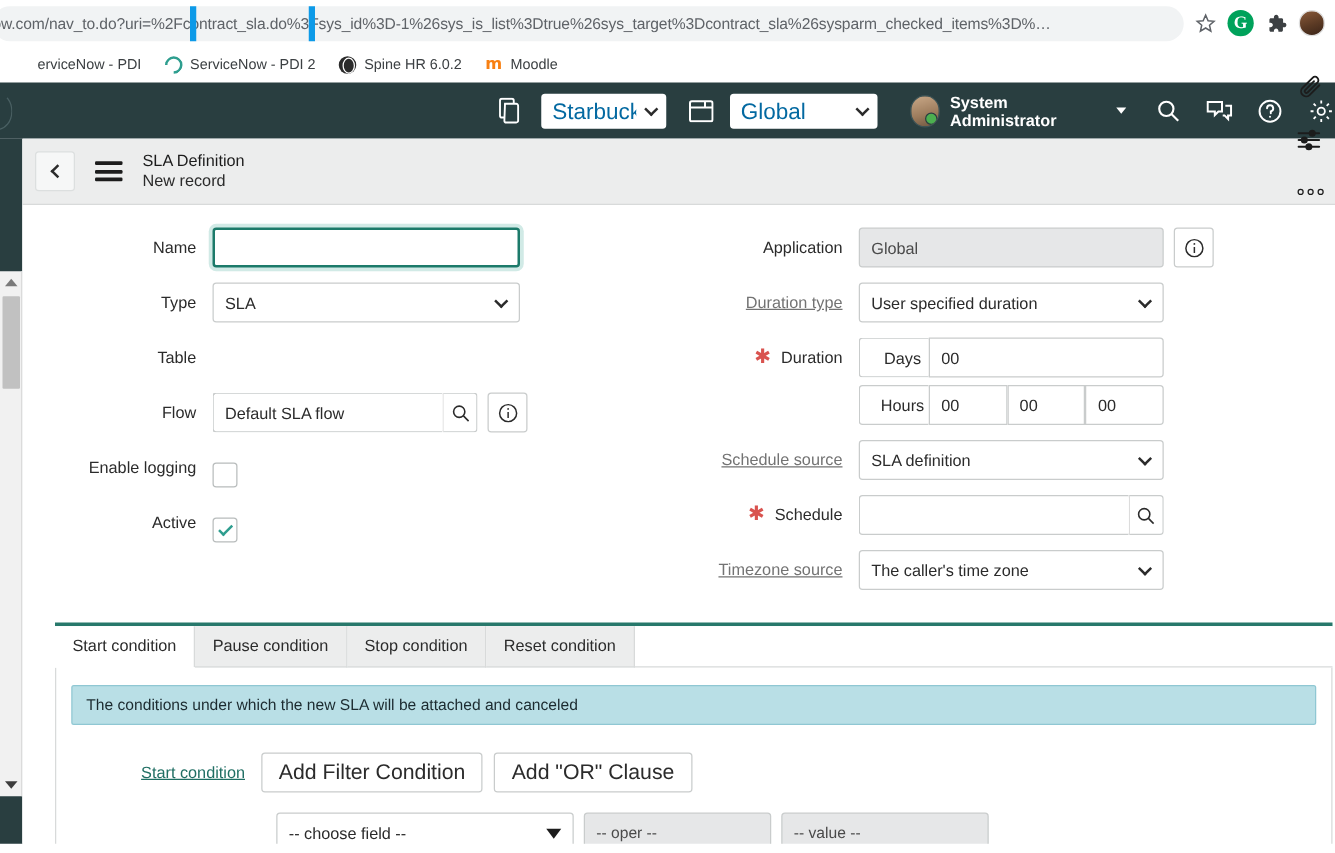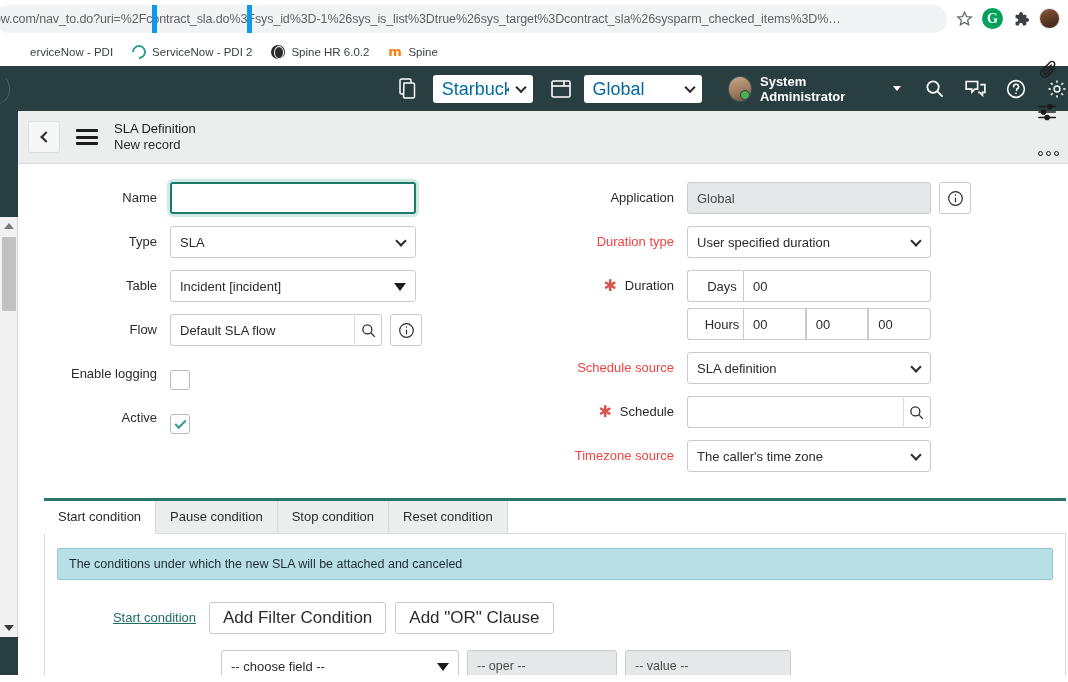--- a/index.html
+++ b/index.html
@@ -243,21 +243,21 @@
   .flabel {
     width: 152px;
     flex: 0 0 152px;
     text-align: right;
     padding-right: 13px;
     font-size: 13px;
     color: #2b2b2b;
     line-height: 32px;
     white-space: nowrap;
   }
-  .flabel.link { color: #ef4444; }
+  .flabel.link { color: #737373; text-decoration: underline; }
   .flabel.req { display: flex; align-items: center; justify-content: flex-end; gap: 8px; line-height: 32px; }
   .star { color: #d9534f; font-size: 16px; line-height: 1; }
   .fctl { flex: 1; display: flex; align-items: flex-start; gap: 8px; }
 
   .inp {
     height: 32px;
     border: 1px solid #c9cccc;
     border-radius: 3px;
     background: #fff;
     font-size: 13px;
@@ -443,21 +443,21 @@
       <span>ServiceNow -  PDI 2</span>
     </div>
     <div class="bm">
       <span class="bm-ico">
           <span class="globe-ico"></span>
         </span>
       <span>Spine HR 6.0.2</span>
     </div>
     <div class="bm">
       <span class="bm-ico moodle-ico">m</span>
-      <span>Spine</span>
+      <span>Moodle</span>
     </div>
   </div>
 </div>
 
 <div class="sn-banner">
   <div class="sn-banner-left">
     <div class="circle-fragment"></div>
   </div>
 
   <div class="copy-icon">
@@ -593,28 +593,20 @@
                   <option>SLA</option>
                 </select>
                 <span class="ca"></span>
               </div>
             </div>
           </div>
 
 
           <div class="frow">
             <div class="flabel">Table</div>
-            <div class="fctl" style="max-width:246px;">
-              <div class="sel-box">
-                <select class="sel">
-                  <option>Incident [incident]</option>
-                </select>
-                <span class="tri"></span>
-              </div>
-            </div>
           </div>
 
           <div class="frow">
             <div class="flabel">Flow</div>
             <div class="fctl">
               <div class="ref-wrap" style="width:212px;">
                 <input class="inp" type="text" value="Default SLA flow" style="">
                 <div class="mag-btn">
                   <svg width="15" height="15" viewBox="0 0 20 20" fill="none" stroke="#2b2b2b" stroke-width="1.7">
                     <circle cx="8.5" cy="8.5" r="6"></circle>

